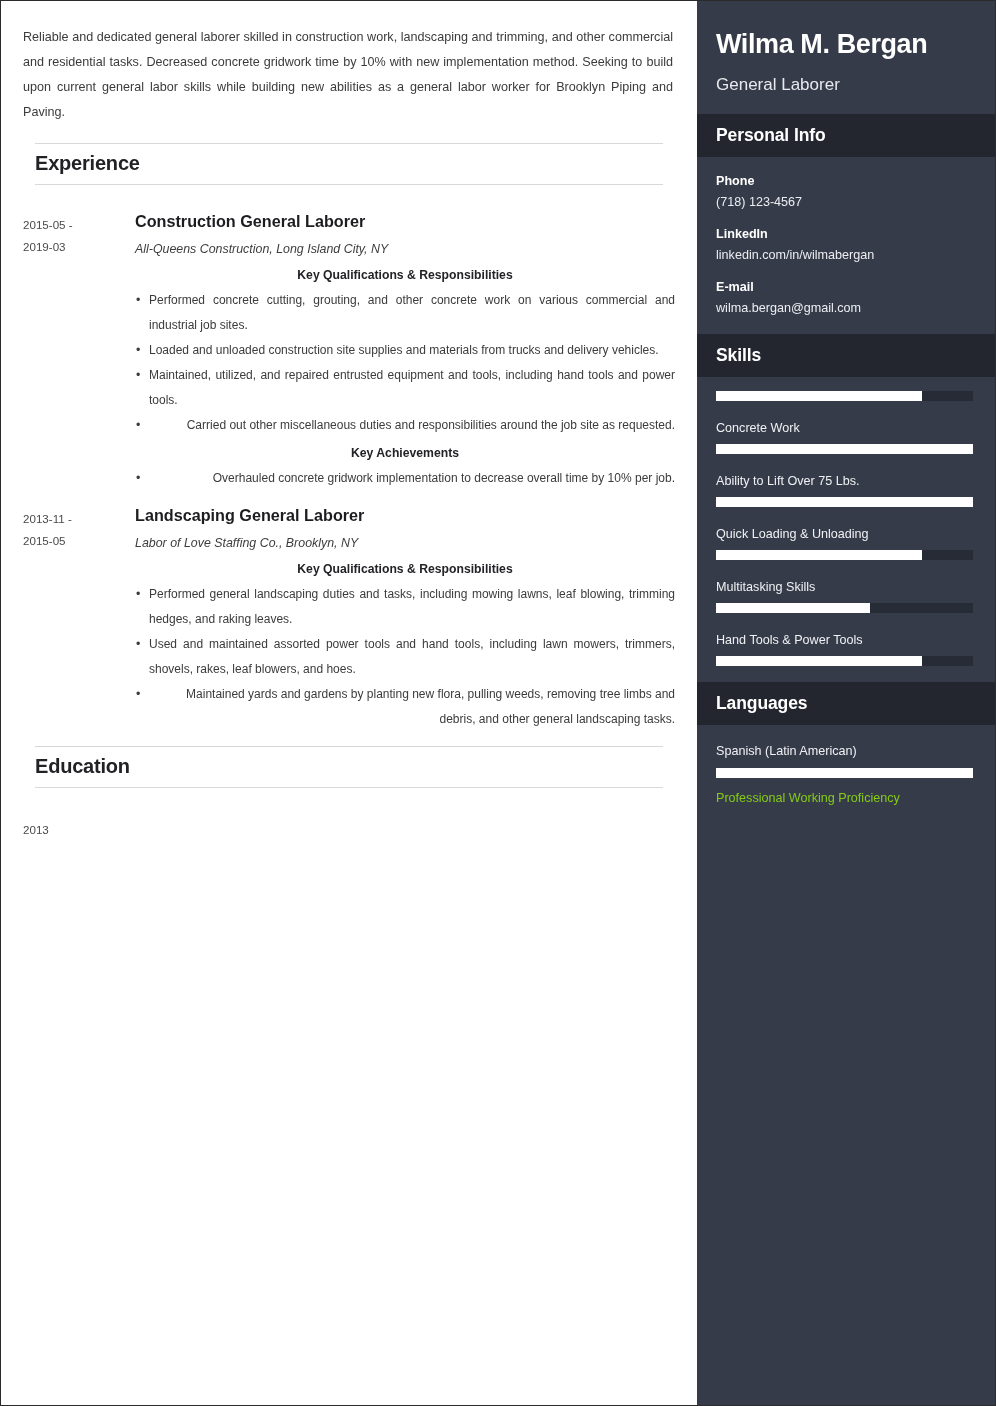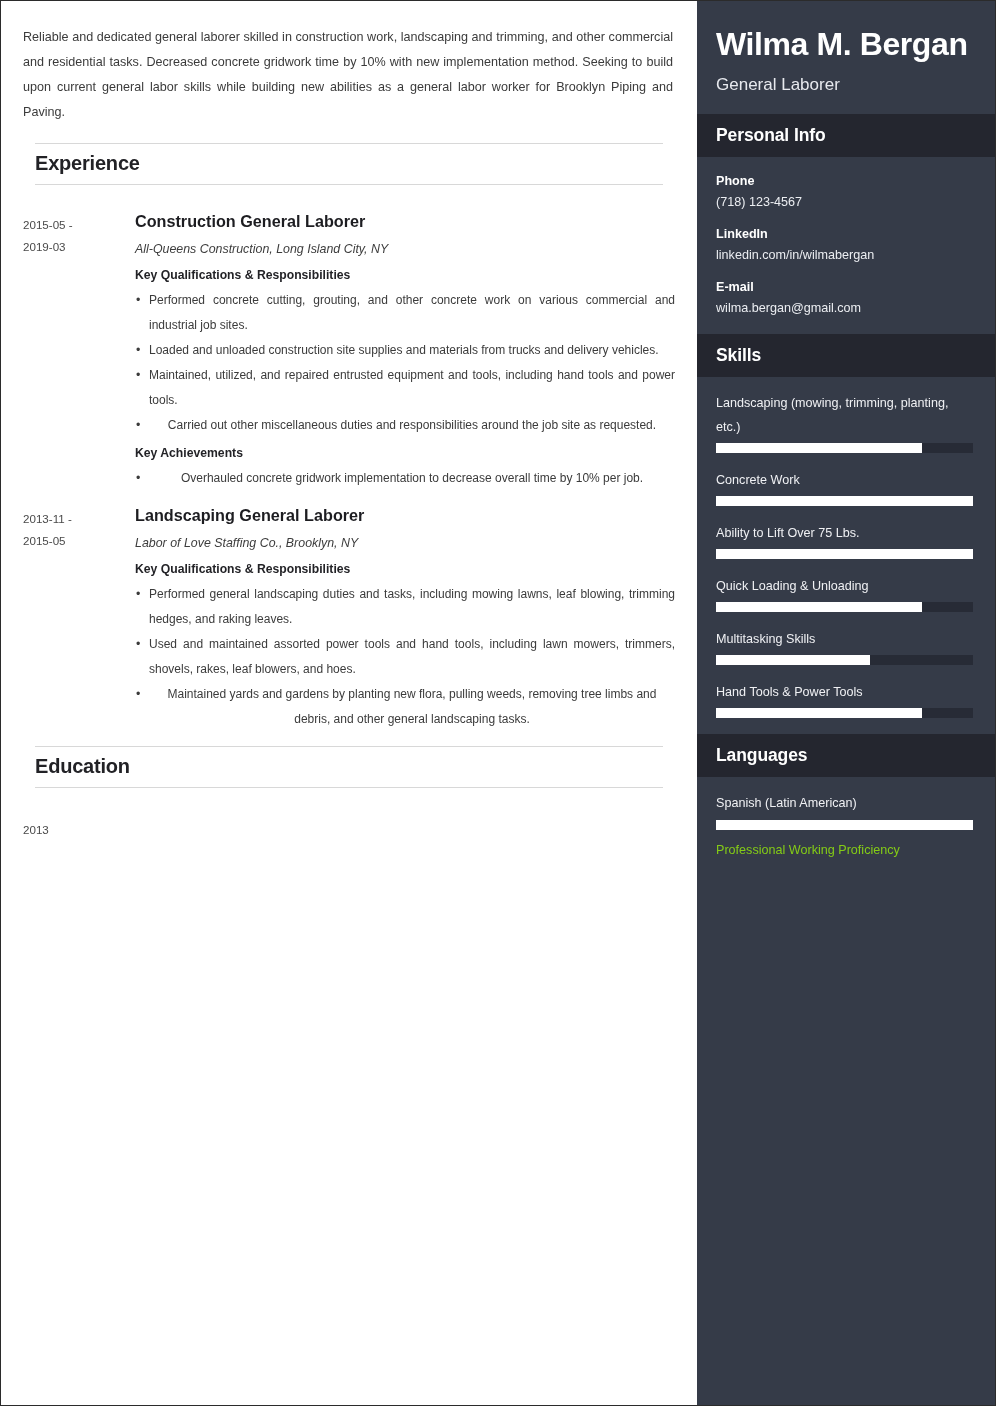--- a/index.html
+++ b/index.html
@@ -79,20 +79,21 @@
     color: #3d3d3d;
     line-height: 20px;
     margin: 0 0 7px 0;
   }
   .subhead {
     font-size: 12.2px;
     font-weight: bold;
     color: #232327;
     line-height: 18px;
     margin: 6px 0 4px 0;
+    text-align: center;
   }
   ul.bullets {
     list-style: none;
     margin: 0;
     padding: 0;
   }
   ul.bullets li {
     position: relative;
     font-size: 12px;
     line-height: 25px;
@@ -103,21 +104,21 @@
   }
   ul.bullets li::before {
     content: "•";
     position: absolute;
     left: 1px;
     top: 0;
     color: #3b3b3b;
     font-size: 12.5px;
     line-height: 25px;
   }
-  ul.bullets li:last-child { text-align: center; }
+  ul.bullets li:last-child { text-align: right; }
 
   .edu-school {
     font-size: 16px;
     font-weight: bold;
     color: #1d1d21;
     line-height: 31px;
     margin: 0;
   }
   .edu-entry .entry-dates { padding-top: 7px; }
 
@@ -126,21 +127,21 @@
     flex: 1 1 auto;
     background: #353b48;
     color: #ffffff;
     min-width: 0;
     align-self: stretch;
   }
   .sb-head {
     padding: 22px 19px 16px 19px;
   }
   .sb-name {
-    font-size: 32px;
+    font-size: 27px;
     font-weight: bold;
     line-height: 42px;
     letter-spacing: -0.4px;
     color: #ffffff;
     margin: 0;
   }
   .sb-role {
     font-size: 17px;
     font-weight: normal;
     line-height: 26px;
@@ -294,21 +295,20 @@
           <div class="contact-label">E-mail</div>
           <div class="contact-value">wilma.bergan@gmail.com</div>
         </div>
       </div>
 
     <div class="sb-band">
       <h2>Skills</h2>
     </div>
     <div class="sb-body" id="skills-list">
         <div class="skill">
-          <div class="skill-name">Landscaping (mowing, trimming, planting, etc.)</div>
           <div class="bar-track">
             <div class="bar-fill" style="width: 80%;"></div>
           </div>
         </div>
         <div class="skill">
           <div class="skill-name">Concrete Work</div>
           <div class="bar-track">
             <div class="bar-fill" style="width: 100%;"></div>
           </div>
         </div>

